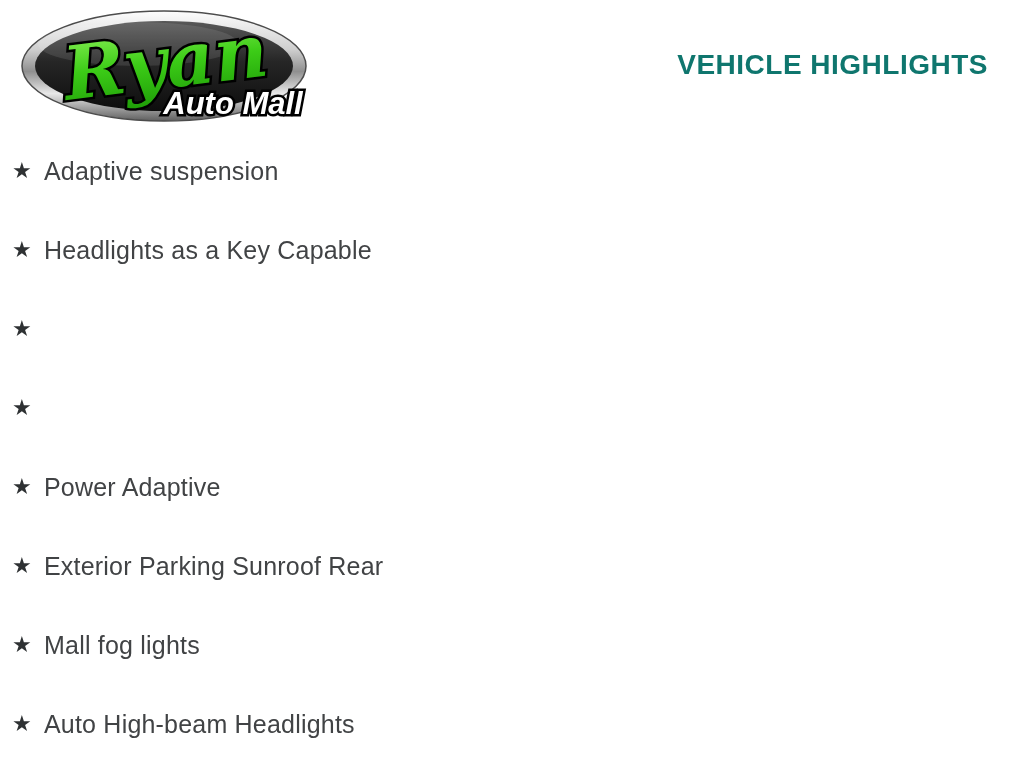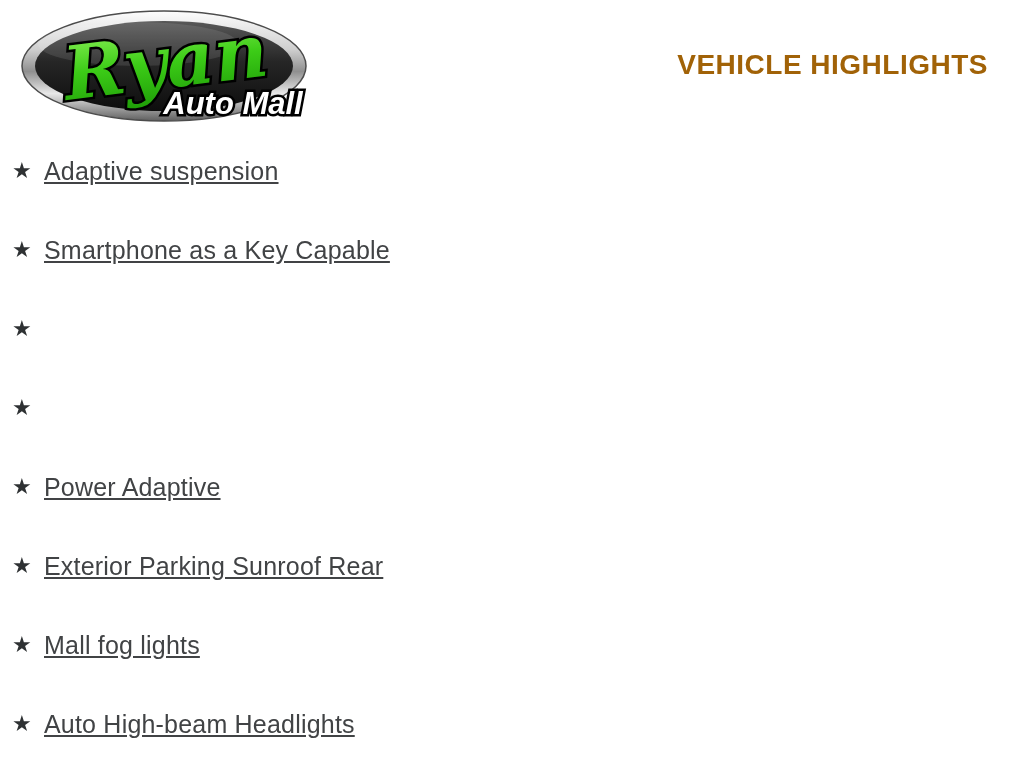--- a/index.html
+++ b/index.html
@@ -14,21 +14,21 @@
 
   
   .logo-wrap {
     position: absolute; left: 18px; top: 6px;
     width: 292px; height: 118px;
   }
   .page-title {
     position: absolute; top: 49px; right: 36px;
     font-size: 28px; font-weight: bold;
     letter-spacing: 0.5px;
-    color: #a16207;
+    color: #0f766e;
     font-family: "Liberation Sans", sans-serif;
   }
 
   
   .highlights-list {
     position: absolute; left: 12px; top: 132px;
     width: 700px;
     list-style: none;
   }
   .highlight-item {
@@ -42,21 +42,20 @@
     width: 32px;
     flex: 0 0 32px;
     text-align: left;
     line-height: 1;
     transform: translateY(-1px);
   }
   .label {
     font-size: 25px;
     color: #414345;
     letter-spacing: 0.2px;
-    text-decoration: underline;
   }
 </style>
 </head>
 <body>
 
 <div class="page">
 
   <div class="logo-wrap">
     <svg viewBox="0 0 292 118" width="292" height="118">
       <defs>
@@ -93,21 +92,21 @@
 
   <h1 class="page-title">VEHICLE HIGHLIGHTS</h1>
 
   <ul class="highlights-list">
     <li class="highlight-item">
       <span class="star">★</span>
       <span class="label">Adaptive suspension</span>
     </li>
     <li class="highlight-item">
       <span class="star">★</span>
-      <span class="label">Smartphone as a Key Capable</span>
+      <span class="label">Headlights as a Key Capable</span>
     </li>
     <li class="highlight-item">
       <span class="star">★</span>
     </li>
     <li class="highlight-item">
       <span class="star">★</span>
     </li>
     <li class="highlight-item">
       <span class="star">★</span>
       <span class="label">Power Adaptive</span>

